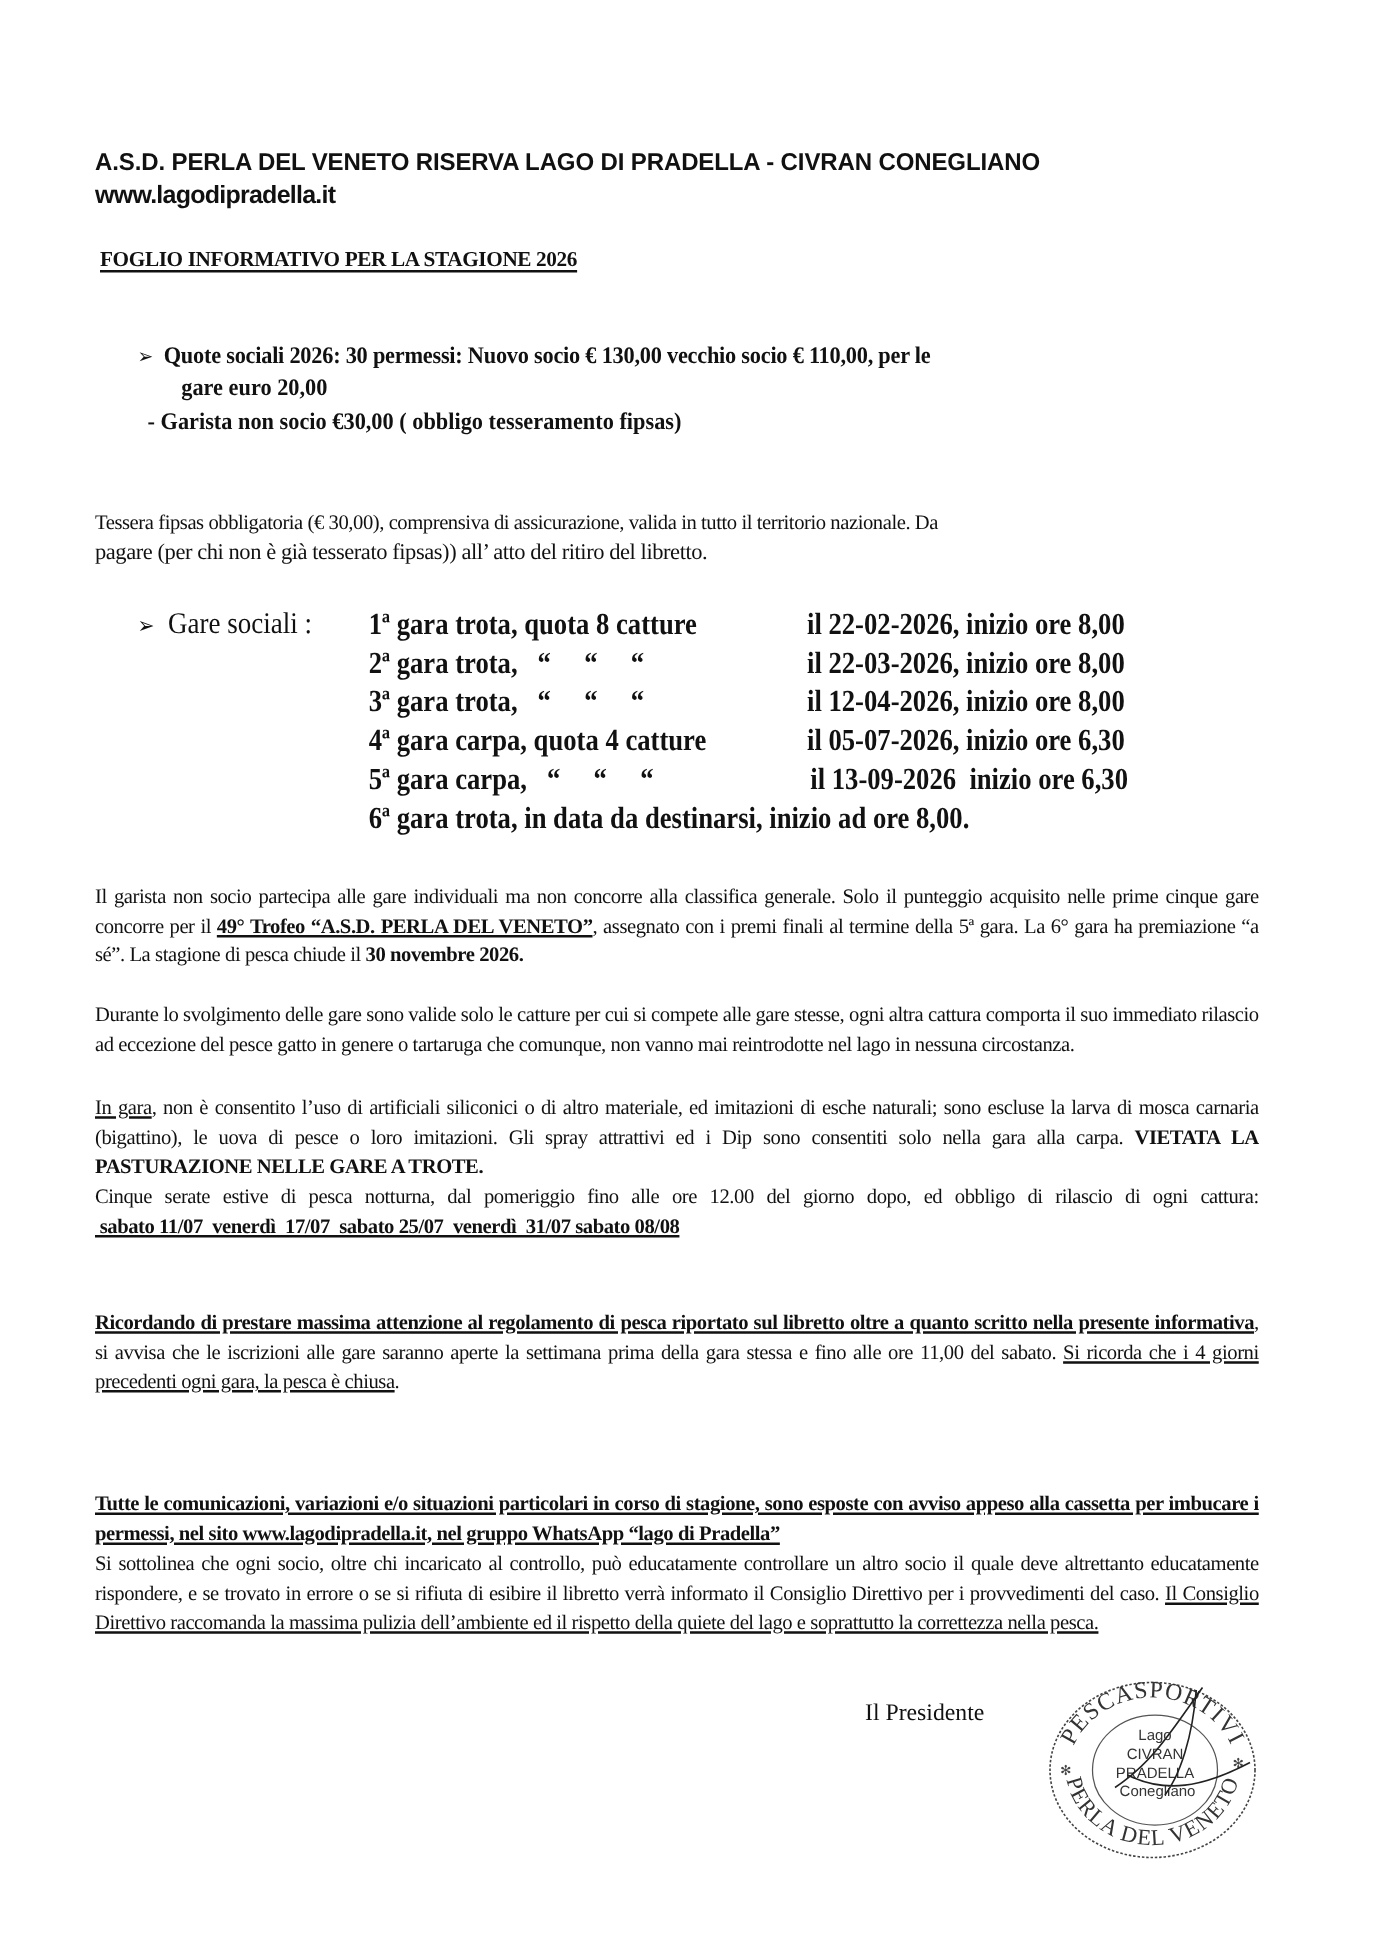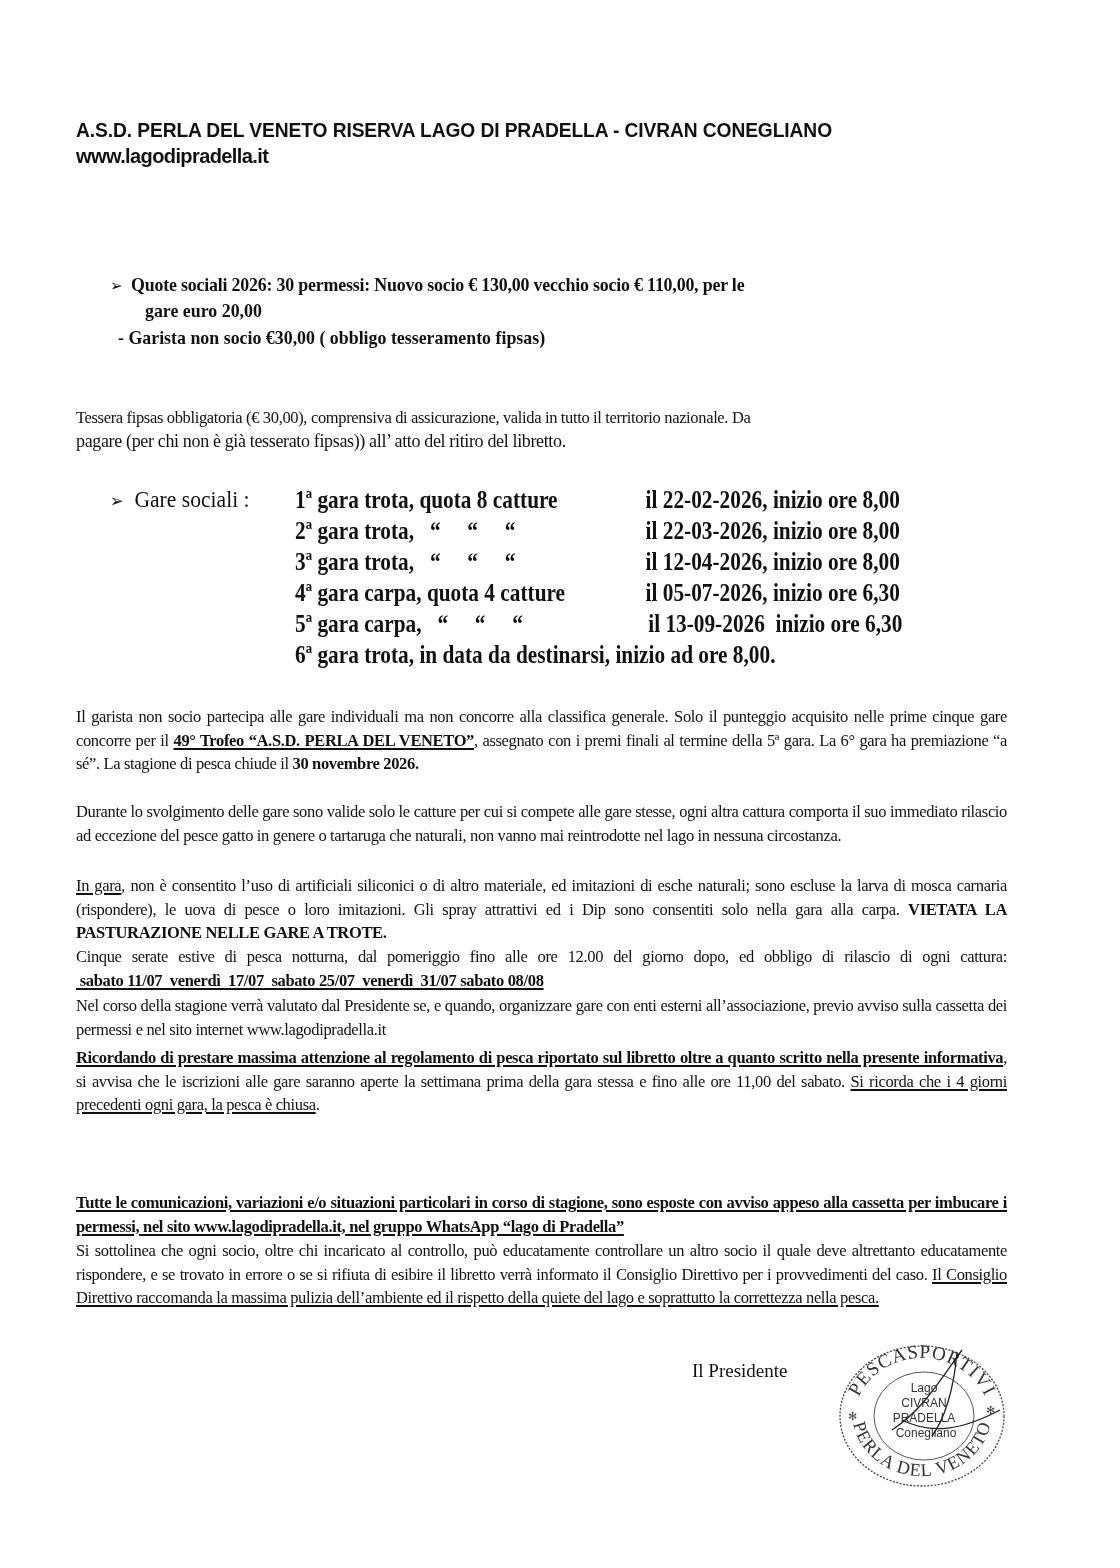--- a/index.html
+++ b/index.html
@@ -28,20 +28,21 @@
   .pres { left:692px; top:1360px; font-size:19px; }
   .stamp { position:absolute; left:832px; top:1340px; width:180px; height:150px; }
 </style>
 </head>
 <body>
 
 <div class="page">
 
   <div class="abs sans h1">A.S.D. PERLA DEL VENETO RISERVA LAGO DI PRADELLA - CIVRAN CONEGLIANO</div>
   <div class="abs sans site">www.lagodipradella.it</div>
+  <div class="abs serif subtitle">FOGLIO INFORMATIVO PER LA STAGIONE 2026</div>
 
   <div class="abs serif q1">
     <span class="arrow">➢</span>&nbsp;&nbsp;<span>Quote sociali 2026:  30 permessi: Nuovo socio € 130,00 vecchio socio € 110,00, per le</span>
   </div>
   <div class="abs serif q2">gare euro 20,00</div>
   <div class="abs serif q3">- Garista non socio  €30,00 ( obbligo tesseramento fipsas)</div>
 
   <div class="abs serif" style="left:76px; top:408px; font-size:16.5px; letter-spacing:-0.35px;">Tessera  fipsas obbligatoria (€ 30,00), comprensiva di assicurazione, valida in tutto il territorio nazionale. Da</div>
   <div class="abs serif" style="left:76px; top:431px; font-size:18px; letter-spacing:-0.35px;">pagare (per chi non è già tesserato fipsas)) all’ atto del ritiro del libretto.</div>
 
@@ -73,31 +74,30 @@
     <div class="row" style="top:155px;">
       <span class="col1">6ª gara trota,  in data da destinarsi, inizio ad ore 8,00.</span>
       <span class="col2" style="left:403px;"></span>
     </div>
   </div>
 
   <div class="para serif" style="top:705px;">
     <span> Il garista non socio partecipa alle gare individuali ma non concorre alla classifica generale. Solo il punteggio acquisito nelle prime cinque gare concorre per il </span><span class="b u">49° Trofeo “A.S.D. PERLA DEL VENETO”</span><span>, assegnato con i premi finali al termine della 5ª gara. La 6° gara ha premiazione “a sé”. La stagione di pesca chiude il </span><span class="b">30 novembre 2026.</span>
   </div>
 
-  <div class="para serif" style="top:800px;">Durante lo svolgimento delle gare sono valide solo le catture per cui si compete alle gare stesse, ogni altra cattura comporta il suo immediato rilascio ad eccezione del pesce gatto in genere o tartaruga che naturali, non vanno mai reintrodotte nel lago in nessuna circostanza.</div>
+  <div class="para serif" style="top:800px;">Durante lo svolgimento delle gare sono valide solo le catture per cui si compete alle gare stesse, ogni altra cattura comporta il suo immediato rilascio ad eccezione del pesce gatto in genere o tartaruga che comunque, non vanno mai reintrodotte nel lago in nessuna circostanza.</div>
 
   <div class="para serif" style="top:874px;">
-    <span class="u">In gara</span><span>, non è consentito l’uso di artificiali siliconici o di altro materiale, ed imitazioni di esche naturali; sono escluse la larva di mosca carnaria (rispondere), le uova di pesce o loro imitazioni. Gli spray attrattivi ed i Dip sono consentiti solo nella gara alla carpa. </span><span class="b">VIETATA LA PASTURAZIONE NELLE GARE A TROTE.</span>
+    <span class="u">In gara</span><span>, non è consentito l’uso di artificiali siliconici o di altro materiale, ed imitazioni di esche naturali; sono escluse la larva di mosca carnaria (bigattino), le uova di pesce o loro imitazioni. Gli spray attrattivi ed i Dip sono consentiti solo nella gara alla carpa. </span><span class="b">VIETATA LA PASTURAZIONE NELLE GARE A TROTE.</span>
   </div>
 
   <div class="para serif" style="top:945px;">
     <span>Cinque serate estive di pesca notturna, dal pomeriggio fino alle ore 12.00 del giorno dopo, ed obbligo di rilascio di ogni cattura: </span><span class="b u" style="white-space:pre;"> sabato 11/07  venerdì  17/07  sabato 25/07  venerdì  31/07 sabato 08/08</span>
   </div>
 
-  <div class="para serif" style="top:994px;">Nel corso della stagione verrà valutato dal Presidente se, e quando, organizzare gare con enti esterni all’associazione, previo avviso sulla cassetta dei permessi e nel sito internet www.lagodipradella.it</div>
 
   <div class="para serif" style="top:1046px;">
     <span class="b u"> Ricordando di prestare massima attenzione al regolamento di pesca riportato sul libretto oltre a quanto scritto nella presente informativa</span><span>, si avvisa che le  iscrizioni alle gare saranno aperte la settimana prima della gara stessa e fino alle ore 11,00 del sabato. </span><span class="u">Si ricorda che i 4 giorni precedenti ogni gara, la pesca è chiusa</span><span>.</span>
   </div>
 
 
   <div class="para serif b u" style="top:1167px;margin-top:24px;">Tutte le comunicazioni, variazioni e/o situazioni particolari in corso di stagione, sono esposte con avviso appeso alla cassetta per imbucare i permessi, nel sito www.lagodipradella.it, nel gruppo WhatsApp  “lago di Pradella”</div>
 
   <div class="para serif" style="top:1239px;">
     <span>Si sottolinea che ogni socio, oltre chi incaricato al controllo, può educatamente controllare un altro socio il quale deve altrettanto educatamente rispondere, e se trovato in errore o se si rifiuta di esibire il libretto verrà informato il Consiglio Direttivo per i provvedimenti del caso. </span><span class="u">Il Consiglio Direttivo raccomanda la massima pulizia dell’ambiente ed il rispetto della quiete del lago e soprattutto la correttezza nella pesca.</span>

